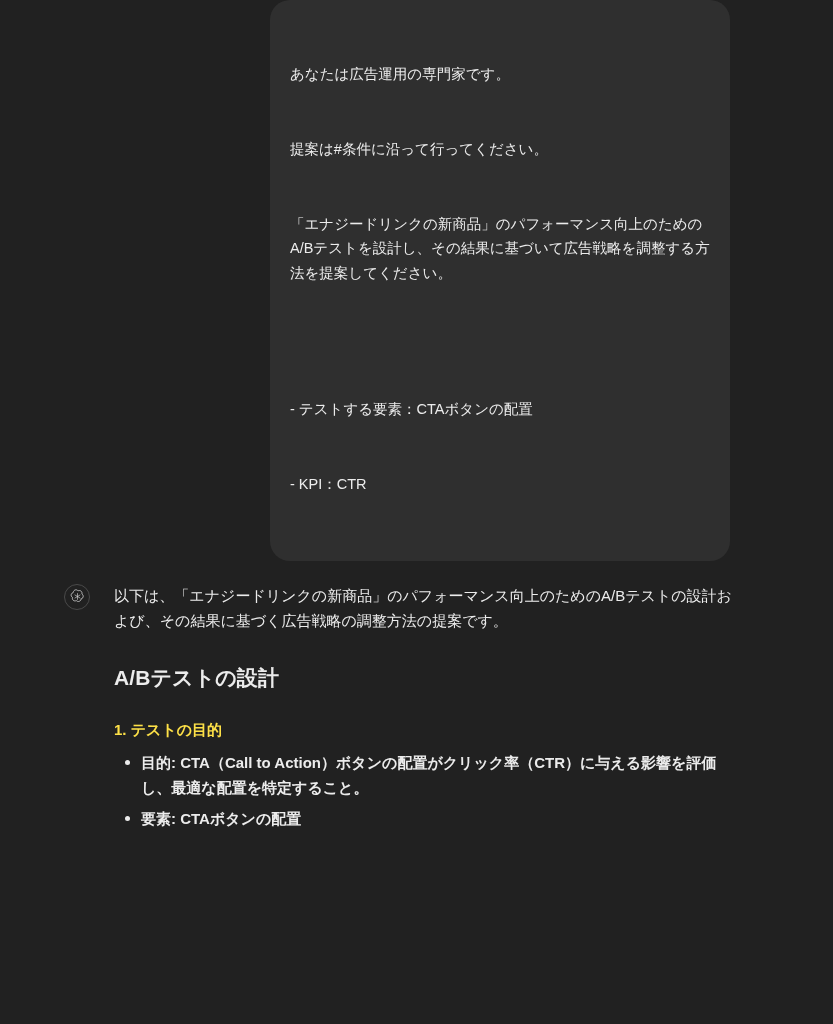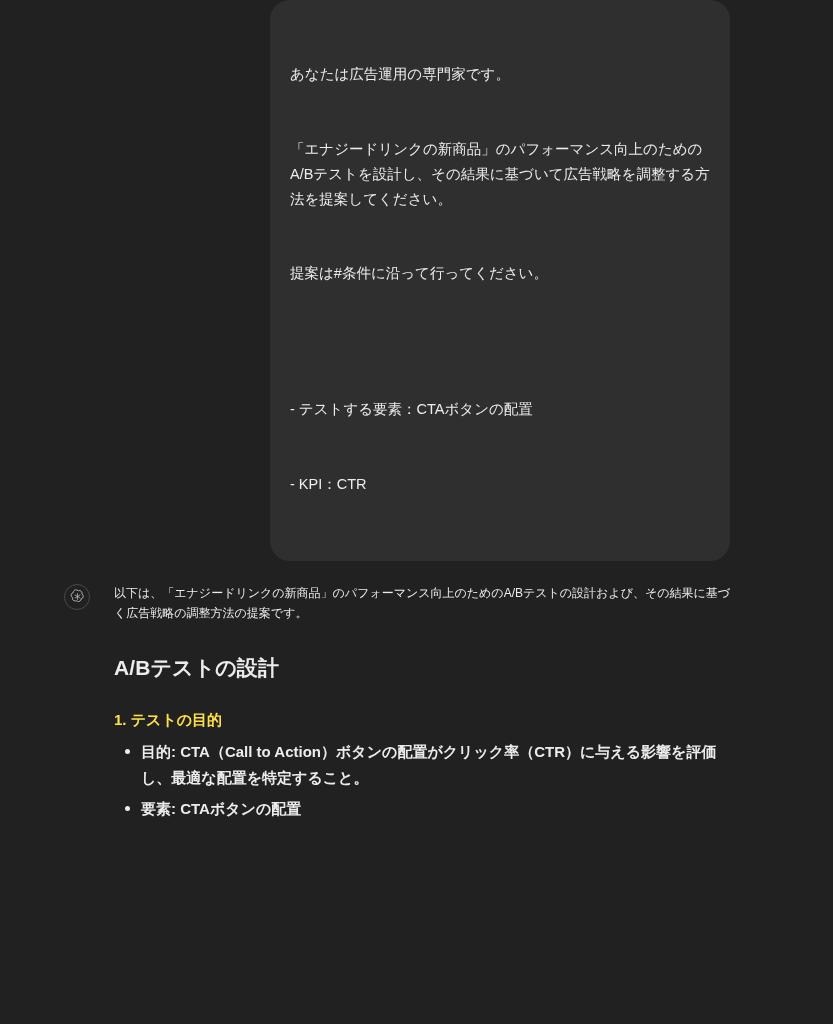--- a/index.html
+++ b/index.html
@@ -66,21 +66,21 @@
     background: #212121;
   }
   .avatar svg { display: block; }
   .assistant-body {
     margin-left: 24px;
     flex: 1 1 auto;
     min-width: 0;
   }
   .intro {
     margin: 0 0 4px 0;
-    font-size: 12px;
+    font-size: 15px;
     line-height: 1.72;
     color: #ececec;
   }
   h2.section-title {
     font-size: 21px;
     font-weight: 700;
     margin: 27px 0 14px 0;
     color: #ececec;
     letter-spacing: 0.1px;
   }
@@ -134,22 +134,22 @@
   .txt { font-weight: 700; }
 </style>
 </head>
 <body>
 
 <div class="page">
 
   <div class="user-row">
     <div class="user-bubble">
       <p>あなたは広告運用の専門家です。</p>
+      <p>提案は#条件に沿って行ってください。</p>
       <p>「エナジードリンクの新商品」のパフォーマンス向上のためのA/Bテストを設計し、その結果に基づいて広告戦略を調整する方法を提案してください。</p>
-      <p>提案は#条件に沿って行ってください。</p>
       <span class="blank"></span>
       <p>- テストする要素：CTAボタンの配置</p>
       <p>- KPI：CTR</p>
     </div>
   </div>
 
   <div class="assistant-row">
     <div class="avatar">
       <svg width="17" height="17" viewBox="0 0 24 24" fill="none" stroke="#d9d9d9" stroke-width="1.1">
         <path d="M12 3.2c-1.6-1.1-3.7-.8-5 .7-.6.7-.9 1.5-.9 2.4-1.5.3-2.7 1.5-3 3-.3 1.6.4 3.2 1.8 4-0.5 1.5 0 3.1 1.2 4.1 1.2 1 2.9 1.1 4.2.3 1 1.2 2.6 1.7 4.1 1.2 1.5-.5 2.5-1.9 2.6-3.4 1.5-.3 2.7-1.5 3-3 .3-1.6-.4-3.2-1.8-4 .5-1.5 0-3.1-1.2-4.1-1.2-1-2.9-1.1-4.2-.3-.3-.4-.6-.7-.8-.9z"></path>

